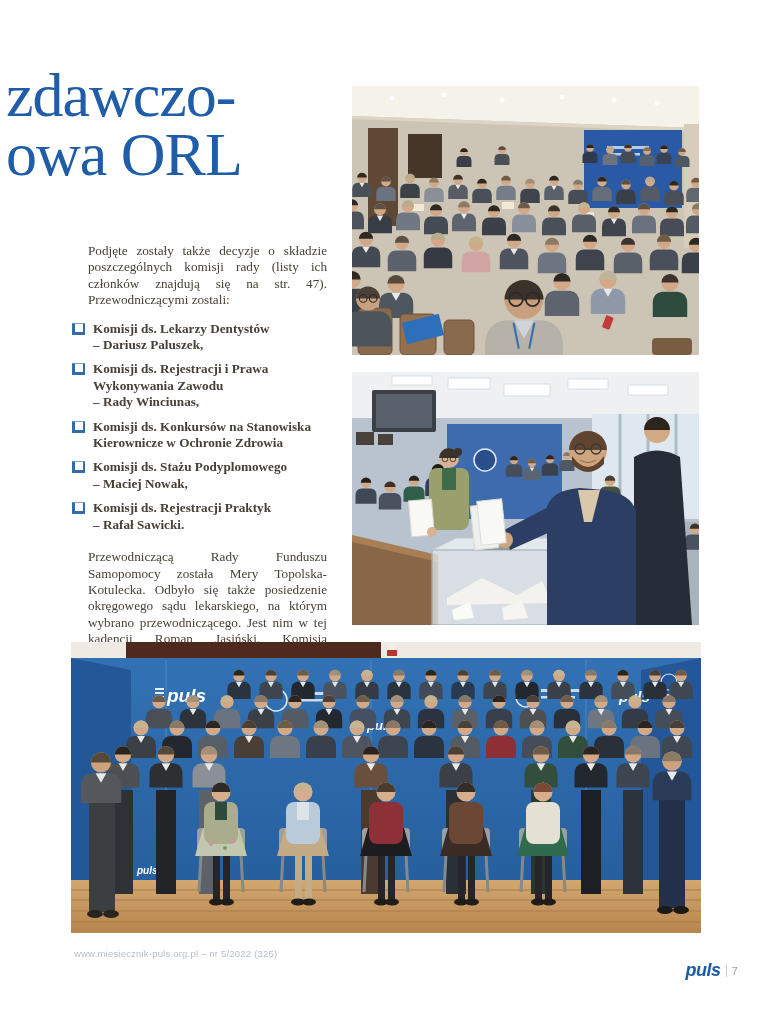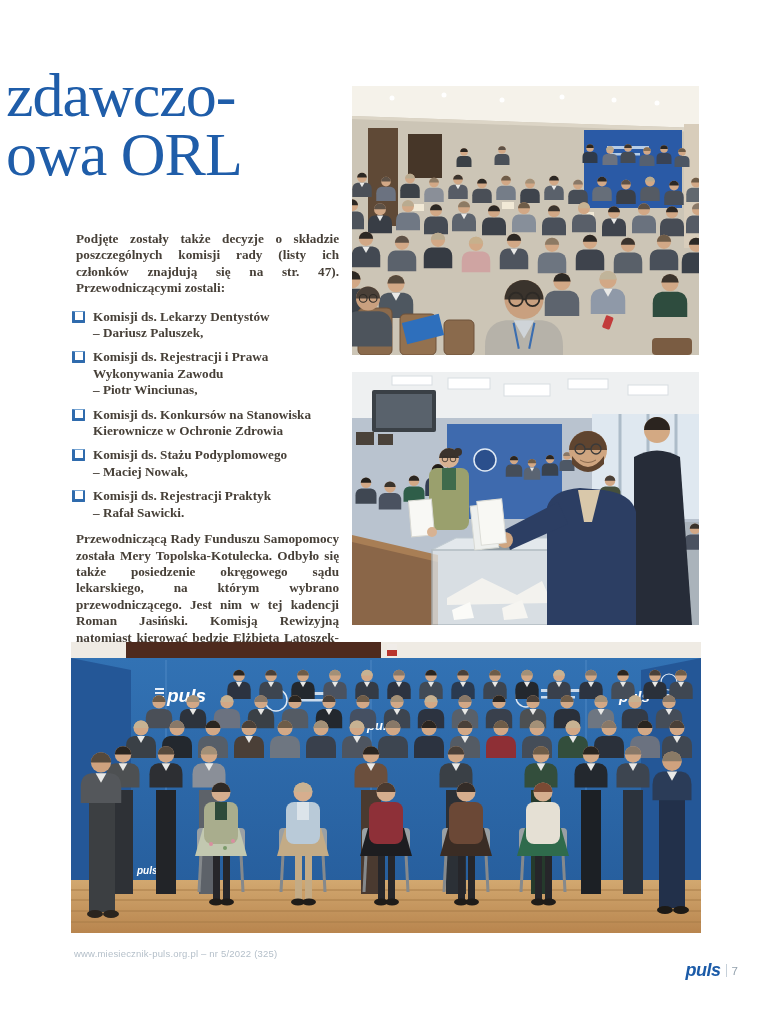--- a/index.html
+++ b/index.html
@@ -4,21 +4,21 @@
 <style>
   html,body{margin:0;padding:0;background:#ffffff;}
   .page{position:relative;width:768px;height:1022px;background:#ffffff;overflow:hidden;
         font-family:"Liberation Serif",serif;padding-left:26px;}
   
   .headline{position:absolute;left:6px;top:66px;color:#1f5da9;font-size:62px;line-height:59px;
             font-weight:400;letter-spacing:-1px;}
   
   .column{position:absolute;left:72px;top:227px;width:271px;color:#474038;
           font-size:13.2px;line-height:16.4px;text-align:justify;}
-  .column p{margin:4px;font-weight:bold;}
+  .column p{margin:16px;}
   .intro{margin-bottom:10px !important;}
   .committee-list{margin:12px 0 10px 0;font-weight:bold;}
   .committee-item{position:relative;padding-left:21px;margin-bottom:8px;text-align:left;}
   .bullet{position:absolute;left:0;top:2px;width:8px;height:8px;background:#fff;
           border-style:solid;border-color:#7aa7d4 #2f6bad #2f6bad #2f6bad;
           border-width:1.5px 2.5px 3px 3px;border-radius:1px;}
   .endmark{display:inline-block;width:7px;height:7px;background:#2a6db5;margin-left:5px;}
   .byline{margin-top:14px;text-align:right;font-weight:bold;font-size:13.5px;line-height:17px;color:#443f39;}
   
   .photo{position:absolute;display:block;}
@@ -50,21 +50,21 @@
 
     <div class="committee-list">
       <div class="committee-item">
         <span class="bullet"></span>
         <div>Komisji ds. Lekarzy Dentystów</div>
         <div>– Dariusz Paluszek,</div>
       </div>
       <div class="committee-item">
         <span class="bullet"></span>
         <div>Komisji ds. Rejestracji i Prawa Wykonywania Zawodu</div>
-        <div>– Piotr Winciunas,</div>
+        <div>– Rady Winciunas,</div>
       </div>
       <div class="committee-item">
         <span class="bullet"></span>
         <div>Komisji ds. Konkursów na Stanowiska Kierownicze w Ochronie Zdrowia</div>
       </div>
       <div class="committee-item">
         <span class="bullet"></span>
         <div>Komisji ds. Stażu Podyplomowego</div>
         <div>– Maciej Nowak,</div>
       </div>

